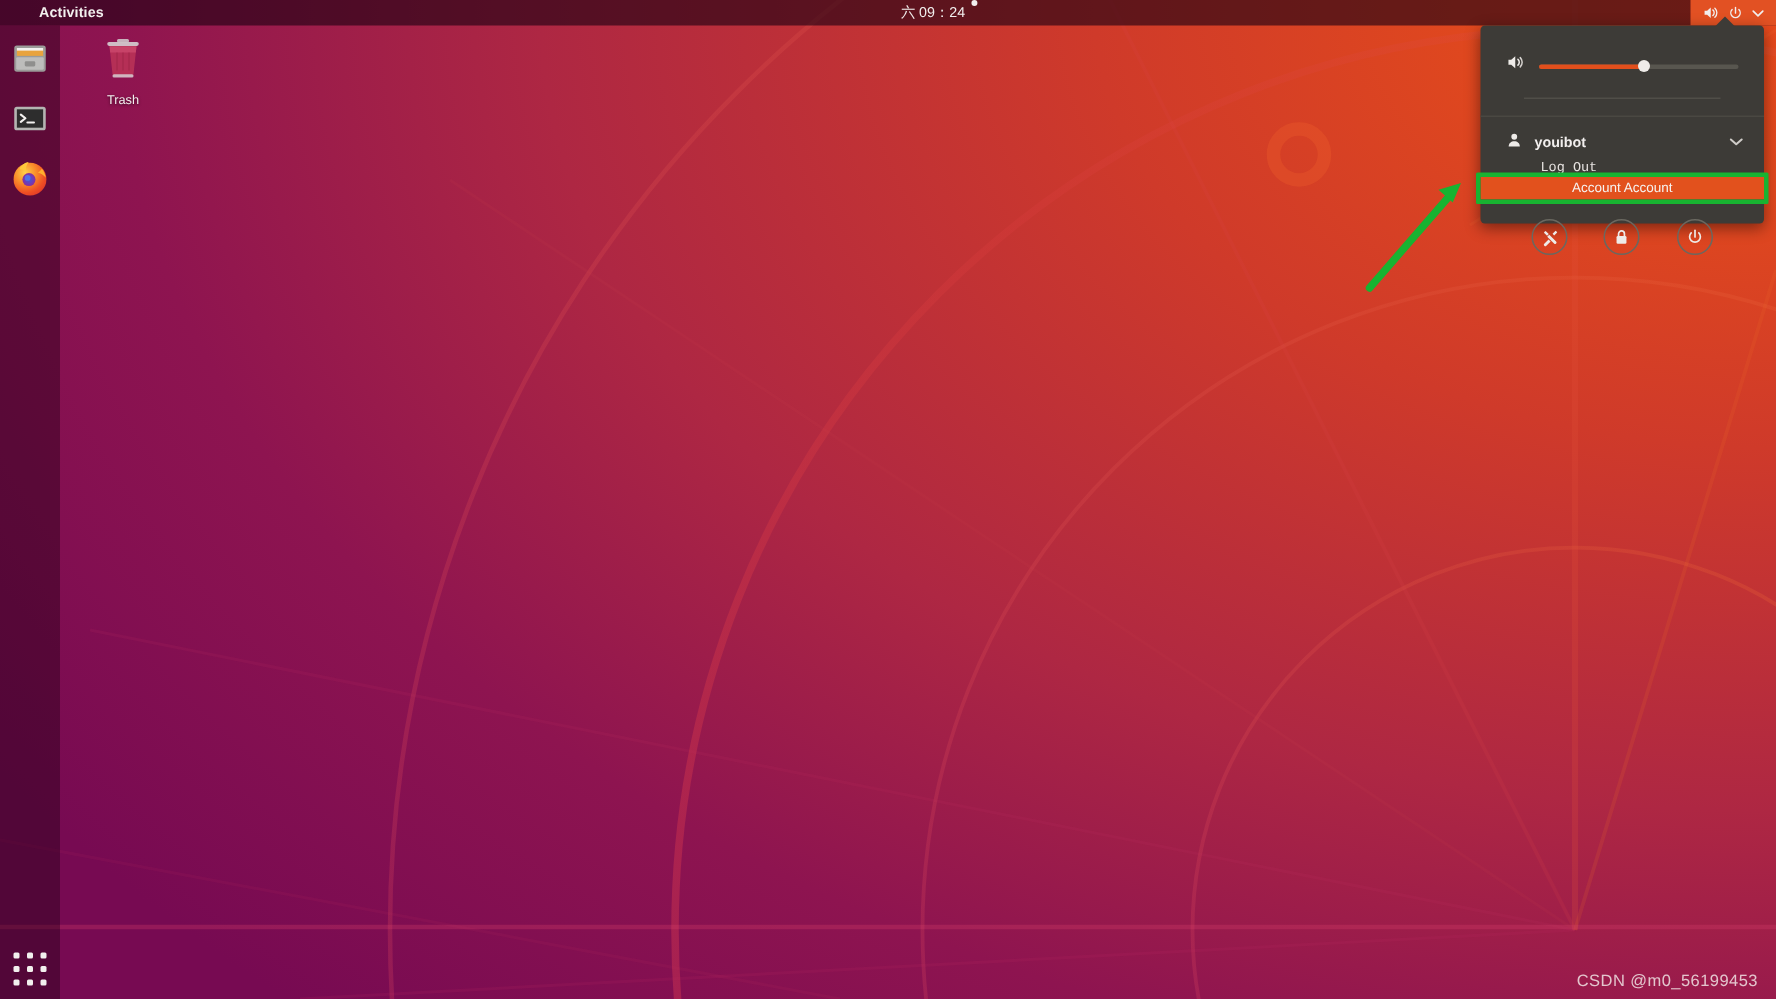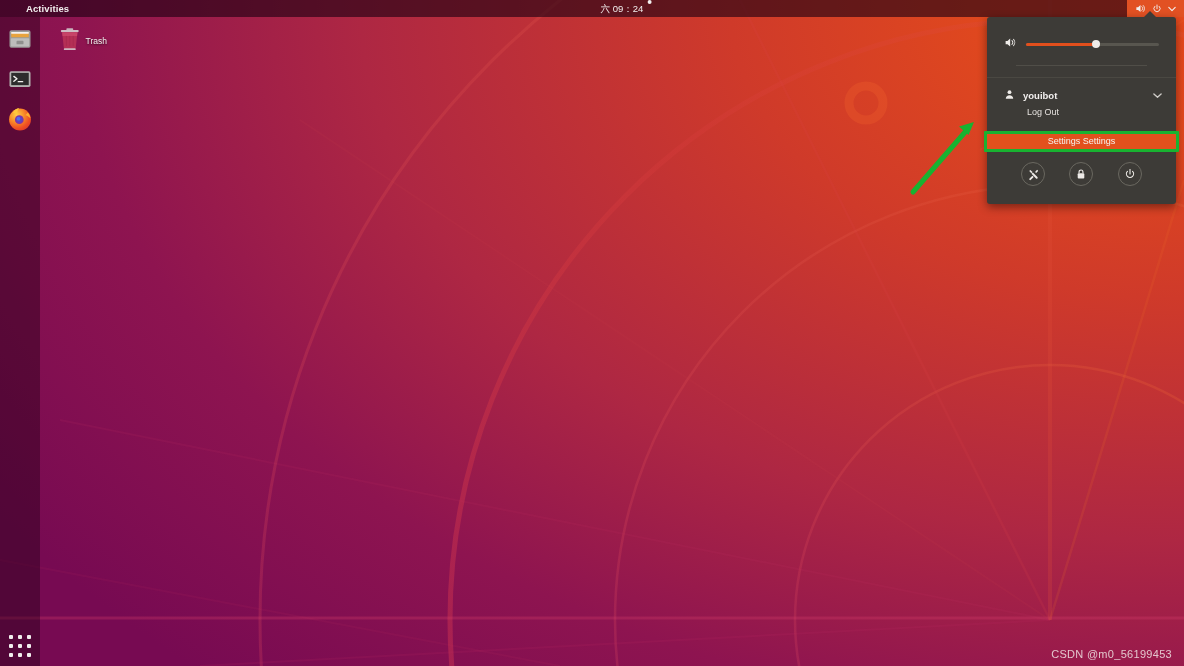--- a/index.html
+++ b/index.html
@@ -108,36 +108,36 @@
     border-radius:1px;
     background:#f2efee;
     display:block;
   }
 
   
   .trash {
     position:absolute;
     left:57px; top:24px;
     width:50px;
-    display:flex; align-items:center;
+    display:flex; flex-direction:column; align-items:center;
     gap:3px;
     z-index:10;
     cursor:pointer;
   }
   .trash-label {
     color:#f2efee;
     font-size:8.5px;
     text-shadow:0 1px 2px rgba(0,0,0,.6);
   }
 
   
   .sysmenu {
     position:absolute;
     left:987px; top:17px;
-    width:189px; height:187px;
+    width:189px; height:132px;
     background:#3d3b37;
     border-radius:3px;
     box-shadow:0 3px 10px rgba(0,0,0,.45);
     z-index:50;
     padding:0;
   }
   .menu-arrow {
     position:absolute;
     top:11px; left:1143px;
     width:0; height:0;
@@ -191,22 +191,23 @@
   }
   .user-name {
     color:#f2efee;
     font-size:9.5px;
     font-weight:bold;
     flex:1;
   }
   .logout-row {
     color:#e6e2df;
     font-size:9px;
-    padding:3px 0 16px 40px;
-    cursor:pointer;
+    padding:3px 0 0 40px;
+    cursor:pointer;
+    font-family:Liberation Mono, monospace;
   }
   .acct-wrap {
     position:relative;
     margin:1px 0 0 0;
     padding:0;
   }
   .acct-row {
     background:#e2511d;
     color:#f6f3f1;
     font-size:9px;
@@ -435,21 +436,21 @@
       <span>
         <svg width="9" height="9" viewBox="0 0 10 10">
           <path d="M1 3.3l4 3.6 4-3.6" stroke="#cfccc8" stroke-width="1.5" fill="none" stroke-linecap="round" stroke-linejoin="round"></path>
         </svg>
       </span>
     </div>
 
     <div class="logout-row">Log Out</div>
 
     <div class="acct-wrap">
-      <div class="acct-row">Settings Settings</div>
+      <div class="acct-row">Account Account</div>
       <div class="acct-highlight"></div>
     </div>
 
     <div class="btn-row">
 
       <div class="circ-btn">
         <svg width="13" height="13" viewBox="0 0 16 16">
           <path d="M4.2 2.4l2.6 2.6-1.4 1.4-2.6-2.6a2.6 2.6 0 011.4-1.4z" fill="#eeebe8"></path>
           <path d="M5.5 7.2l5.6 5.6a1.2 1.2 0 001.7-1.7L7.2 5.5z" fill="#eeebe8"></path>
           <path d="M12.4 2.3l-2.5 2.5 1.3 1.3 2.5-2.5a2.4 2.4 0 00-1.3-1.3z" fill="#eeebe8"></path>

